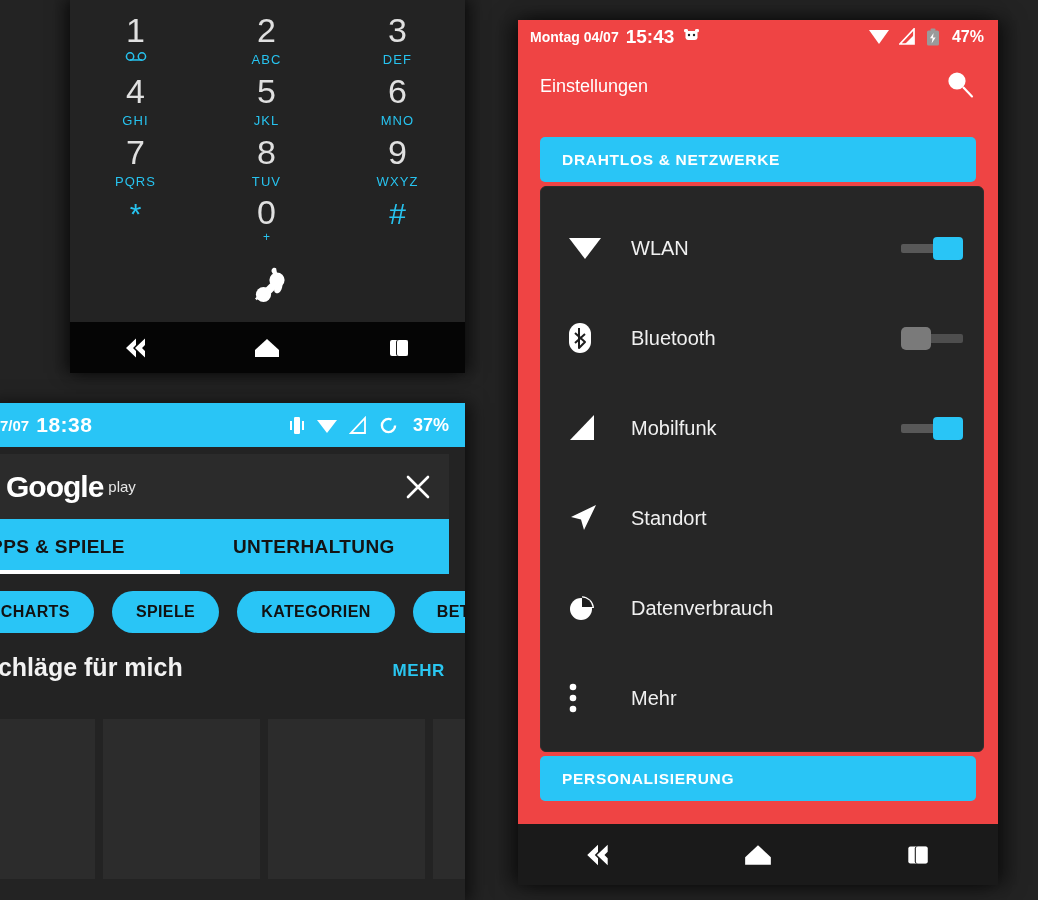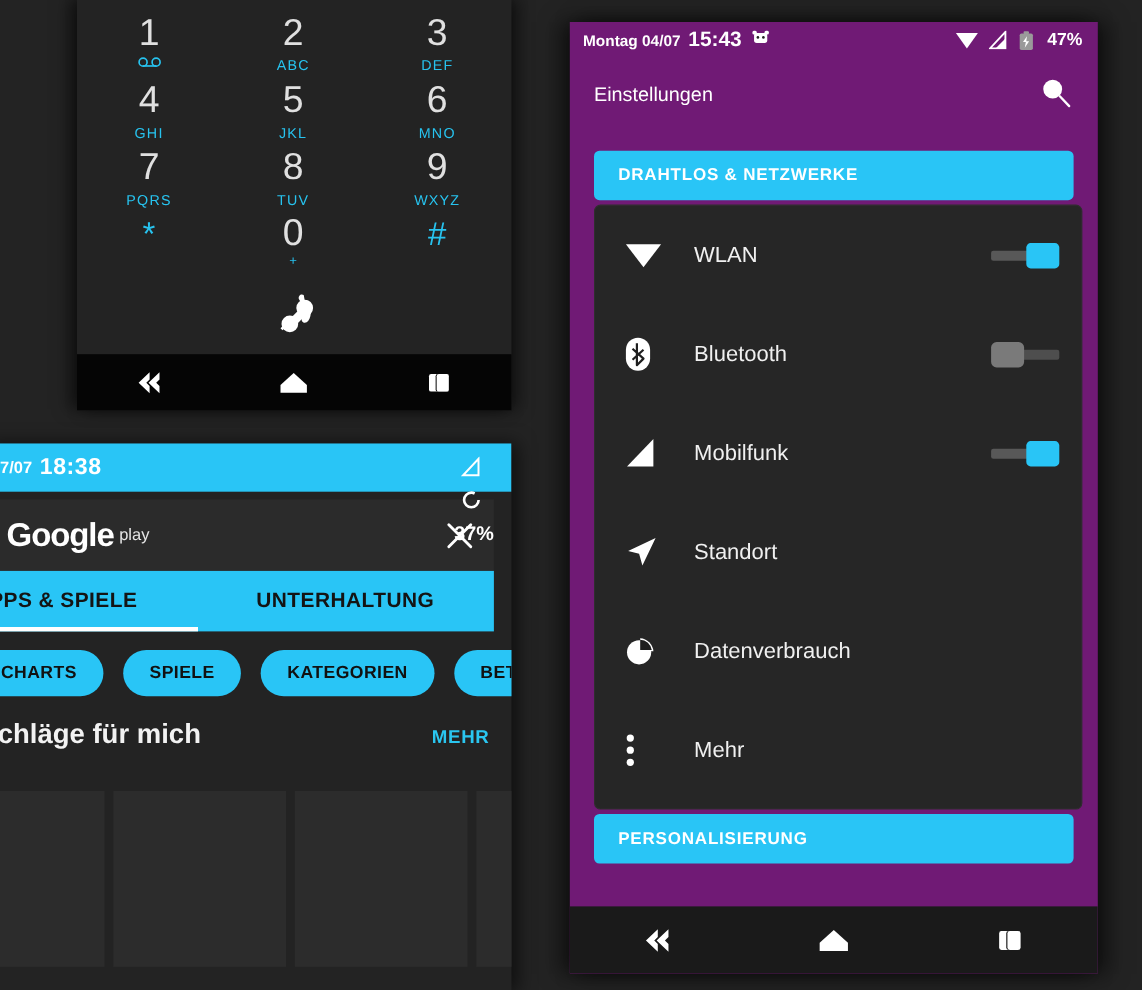--- a/index.html
+++ b/index.html
@@ -46,21 +46,21 @@
     background: #232323;
     box-shadow: 6px 0 16px rgba(0,0,0,.6);
     overflow: hidden;
   }
   .play-status {
     height: 44px; background: #29c5f6; display: flex; align-items: center;
     padding: 0 16px 0 16px; color: #fff;
   }
   .play-status .time { font-size: 21px; font-weight: bold; letter-spacing: .5px; color: #fff; }
   .play-status .datepart { font-size: 15px; font-weight: bold; margin-right: 7px; color: #fff; }
-  .play-status .icons { margin-left: auto; display: flex; align-items: center; gap: 11px; flex-direction: column; }
+  .play-status .icons { margin-left: auto; display: flex; align-items: center; gap: 11px; }
   .play-status .pct { font-size: 18px; font-weight: bold; margin-left: 4px; }
 
   .play-searchbar {
     height: 65px; background: #2b2b2b; margin: 7px 16px 0 0;
     display: flex; align-items: center; padding: 0 18px 0 22px;
   }
   .gplay-logo { font-size: 30px; font-weight: bold; color: #ffffff; letter-spacing: -1px; font-family: "Liberation Sans", sans-serif; }
   .gplay-sub { font-size: 15px; font-weight: normal; color: #e6e6e6; margin-left: 5px; letter-spacing: 0; }
   .close-x { margin-left: auto; width: 26px; height: 26px; }
 
@@ -90,21 +90,21 @@
   }
   .sugg-title { font-size: 25px; font-weight: bold; color: #f2f2f2; }
   .sugg-more { margin-left: auto; font-size: 17px; font-weight: bold; color: #2ac6f0; letter-spacing: .6px; }
 
   .cards-row { display: flex; gap: 8px; padding-top: 8px; }
   .play-card { width: 157px; height: 160px; background: #2c2c2c; flex: none; }
 
   
   #settings-panel {
     position: absolute; left: 518px; top: 20px; width: 480px; height: 865px;
-    background: #701a75;
+    background: #ef4444;
     box-shadow: -8px 0 18px rgba(0,0,0,.55), 8px 0 18px rgba(0,0,0,.55);
     overflow: hidden;
   }
   .set-status {
     height: 33px; display: flex; align-items: center; padding: 0 14px 0 12px; color: #fff;
   }
   .set-status .sdate { font-size: 14px; font-weight: bold; }
   .set-status .stime { font-size: 19px; font-weight: bold; margin-left: 7px; }
   .set-status .sicons { margin-left: auto; display: flex; align-items: center; gap: 9px; }
   .set-status .spct { font-size: 16px; font-weight: bold; margin-left: 3px; }
@@ -114,21 +114,21 @@
   .set-search { margin-left: auto; }
 
   .sec-header {
     margin: 18px 22px 0 22px; background: #29c5f6; border-radius: 5px;
     height: 45px; display: flex; align-items: center; padding-left: 22px;
   }
   .sec-header span { font-size: 15.5px; font-weight: bold; color: #fff; letter-spacing: .7px; }
 
   .set-card {
     margin: 4px 14px 0 22px; background: #262626; border: 1px solid #2e2e2e;
-    border-radius: 6px; padding: 0 0 8px 0;
+    border-radius: 6px; padding: 16px 0 8px 0;
   }
   .set-row { height: 90px; display: flex; align-items: center; padding: 0 20px 0 26px; }
   .set-row .ic { width: 46px; display: flex; justify-content: flex-start; align-items: center; }
   .set-row .lbl { font-size: 20px; color: #f0f0f0; margin-left: 18px; }
   .switch { margin-left: auto; width: 62px; height: 22px; position: relative; }
   .switch .track { position: absolute; top: 7px; left: 0; width: 62px; height: 9px; background: #585858; border-radius: 2px; }
   .switch .thumb { position: absolute; top: 0; width: 30px; height: 23px; border-radius: 4px; }
   .switch.on .thumb { right: 0; background: #29c5f6; }
   .switch.on .track { width: 40px; }
   .switch.off .thumb { left: 0; background: #7a7a7a; border-radius: 5px; }

